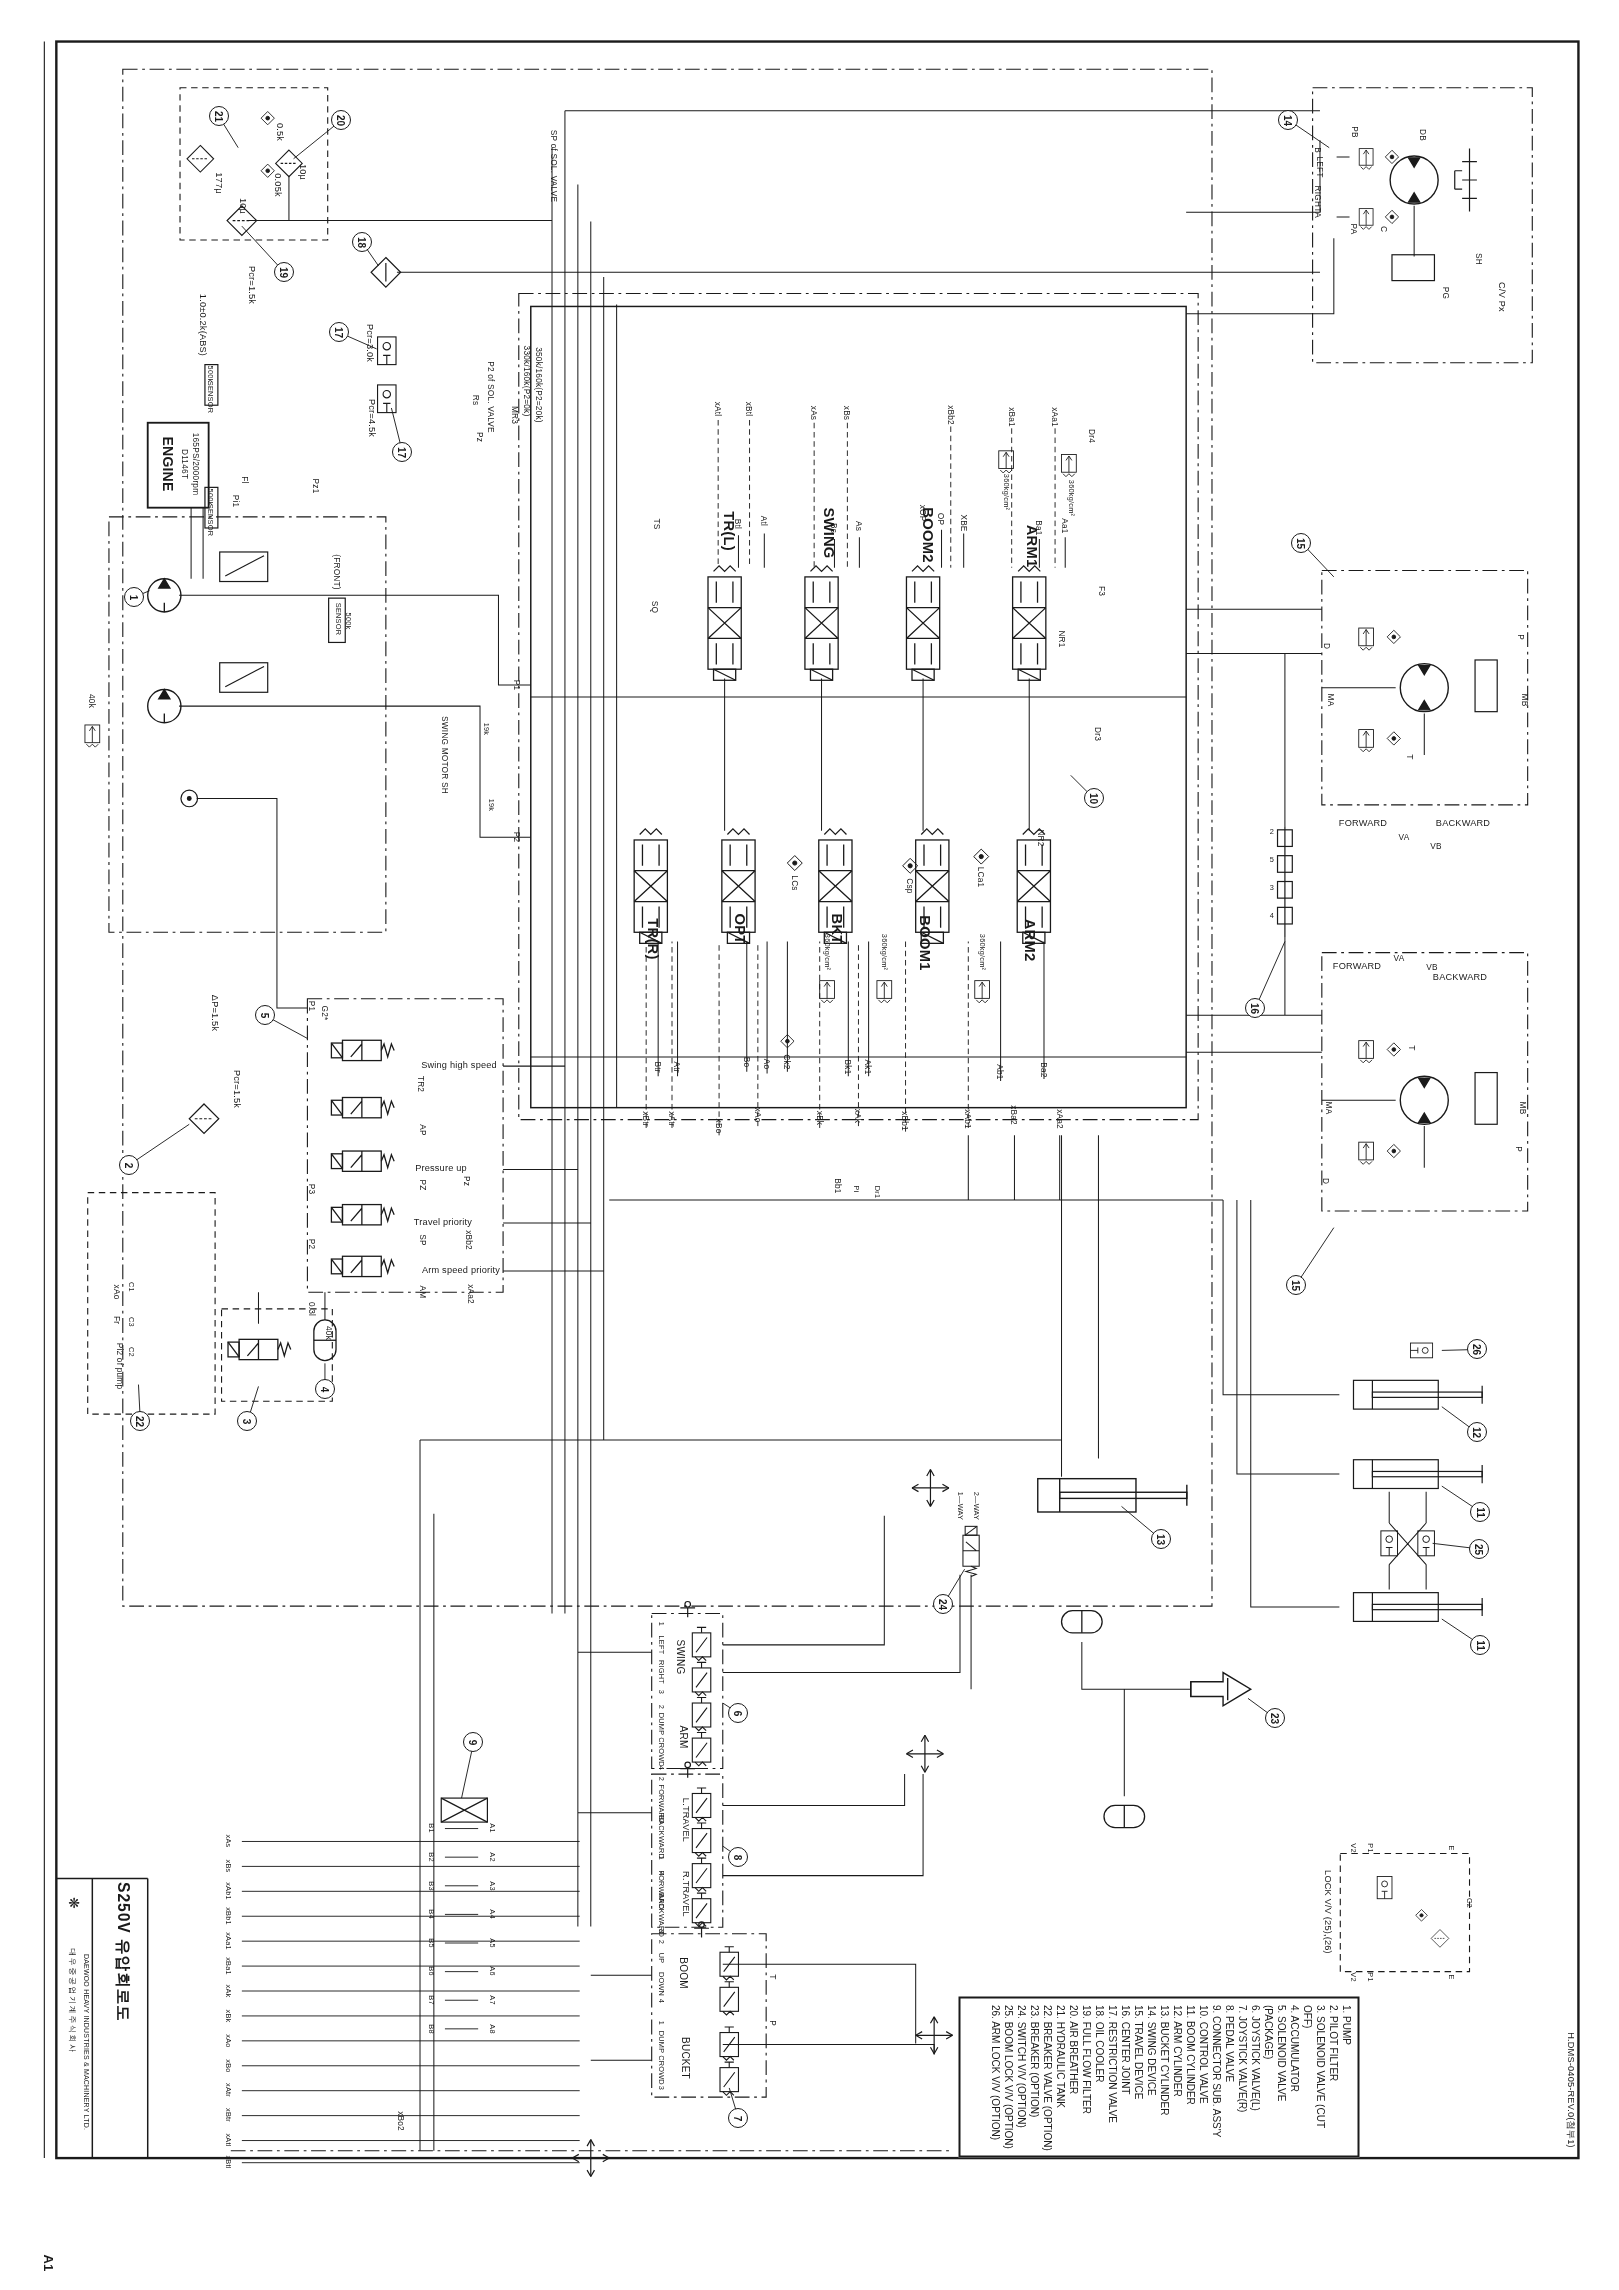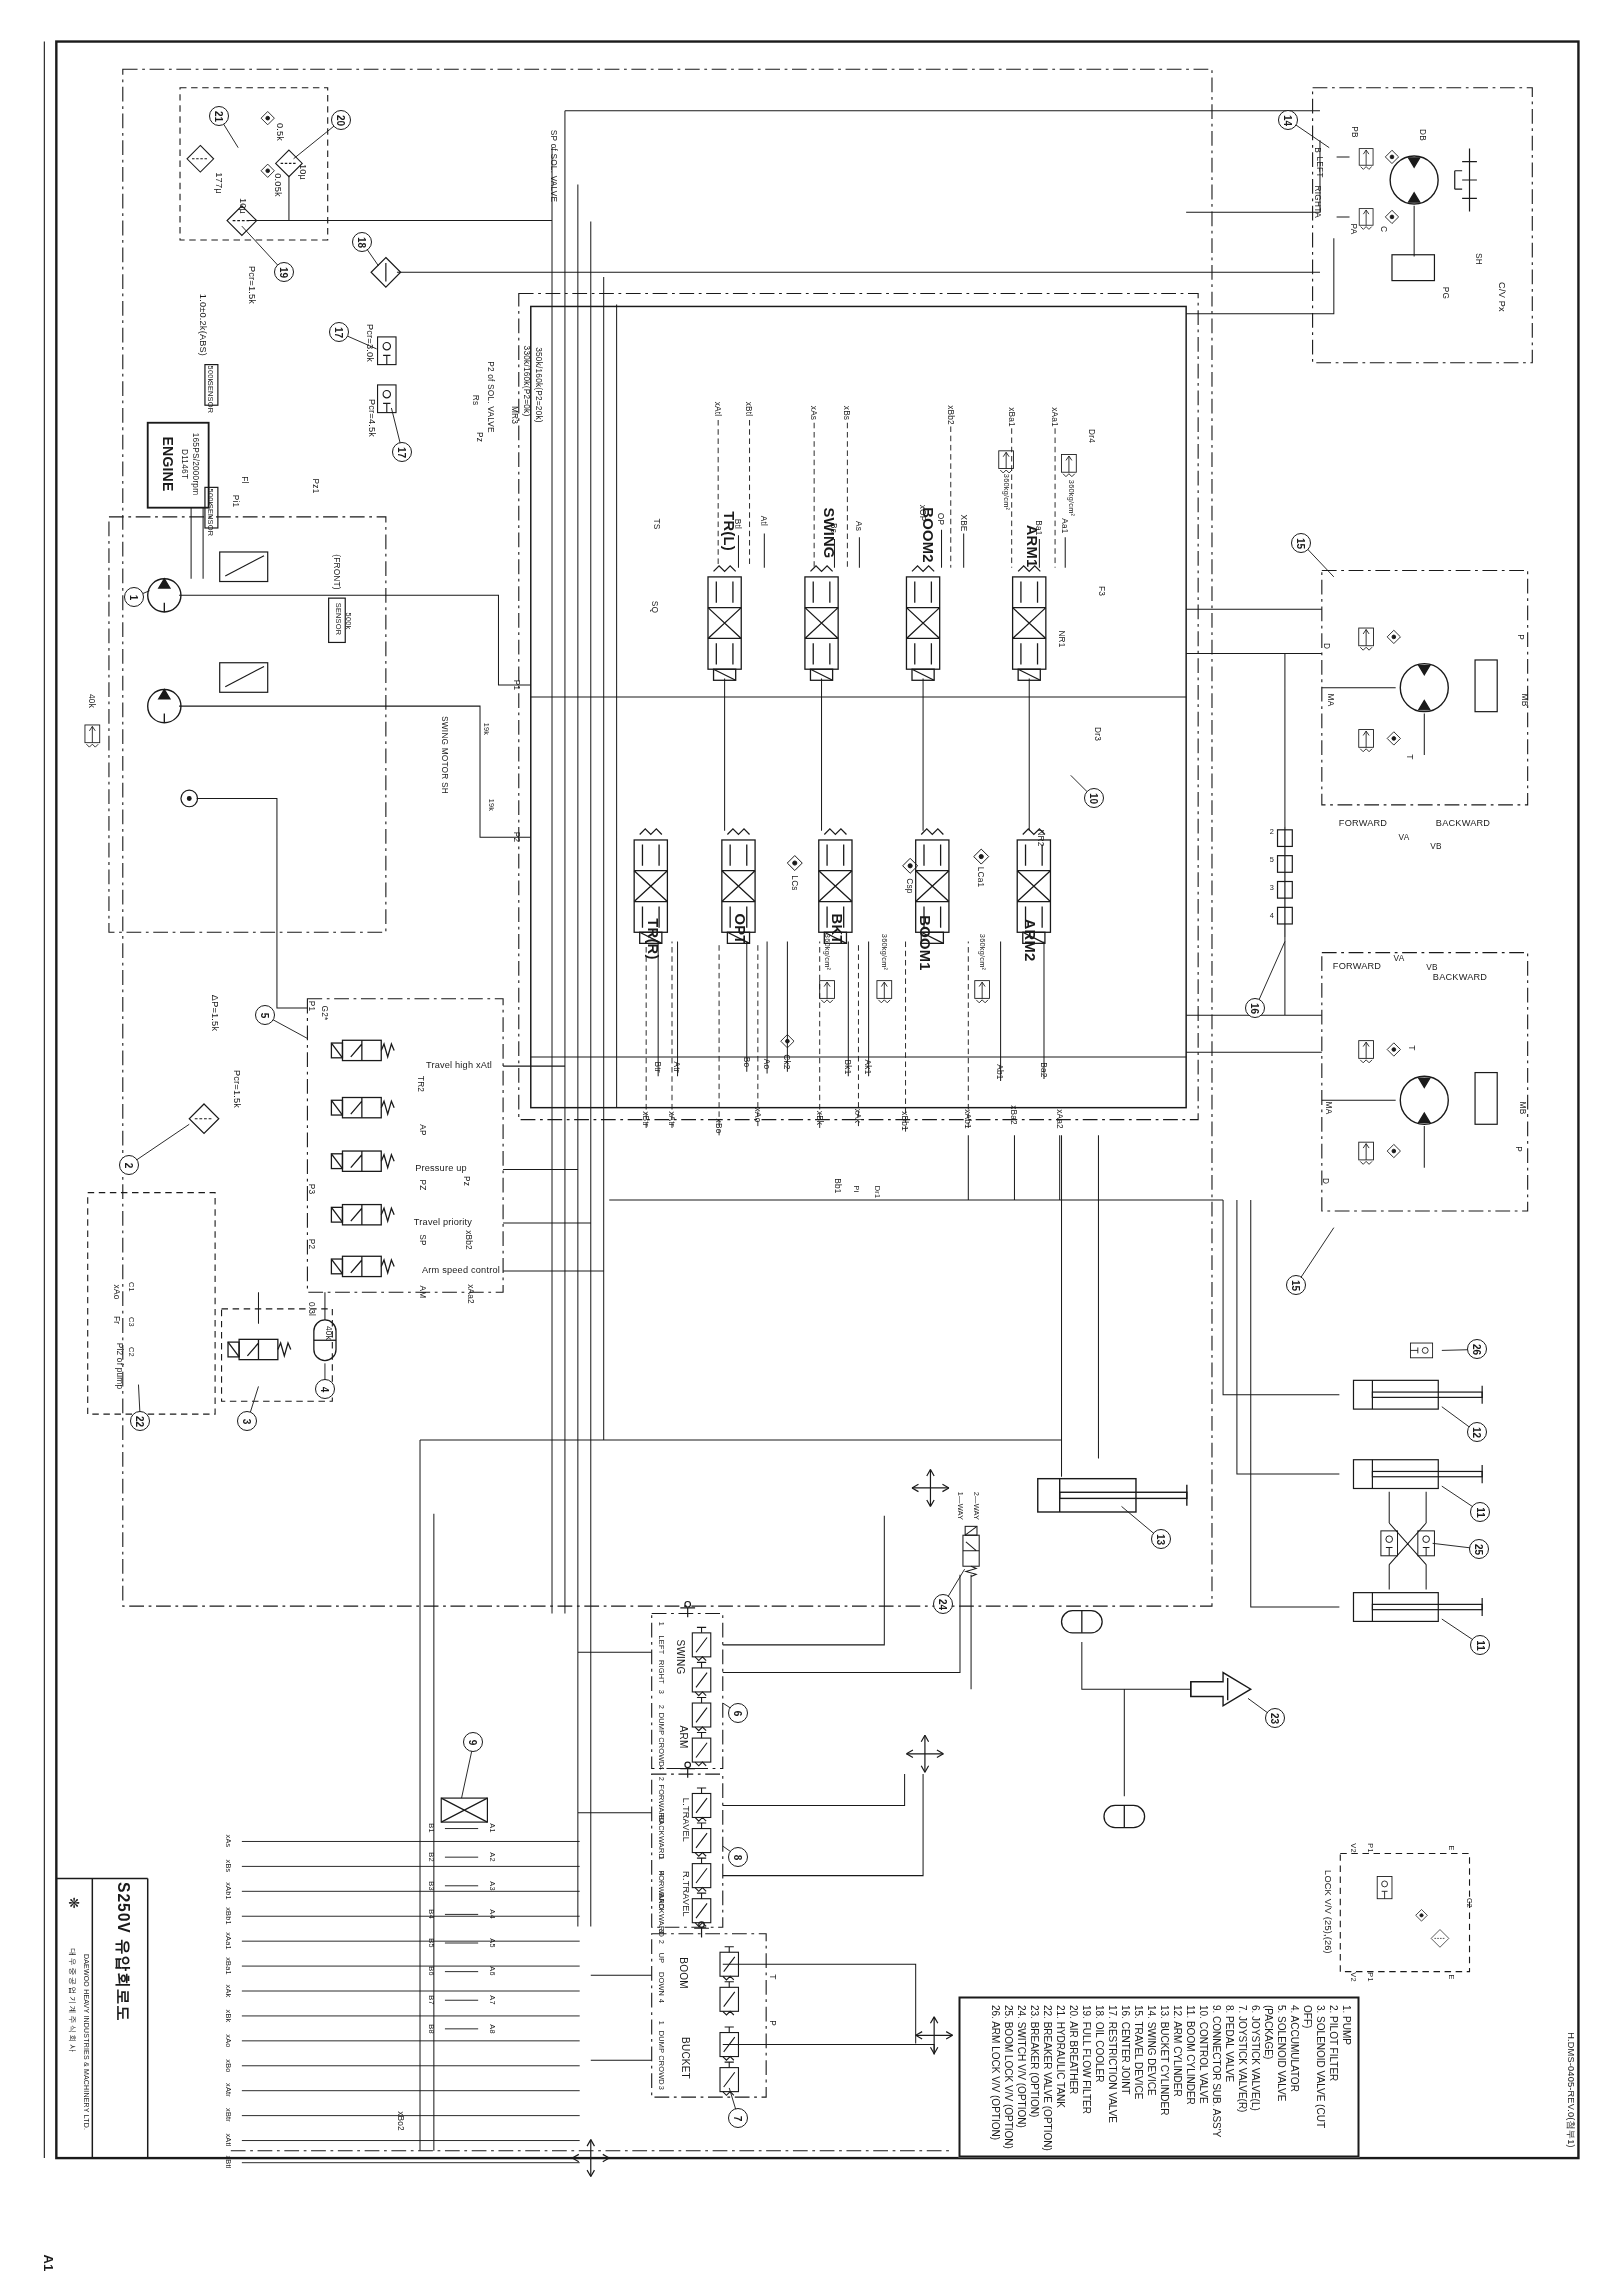--- a/index.html
+++ b/index.html
@@ -404,24 +404,24 @@
       <div class="lbl" style="left: 312px; top: 1189px; font-size: 8.3px;">P3</div>
       <div class="lbl" style="left: 312px; top: 1244px; font-size: 8.3px;">P2</div>
       <div class="lbl" style="left: 421px; top: 1084px; font-size: 8.3px;">TR2</div>
       <div class="lbl" style="left: 423px; top: 1130px; font-size: 8.3px;">AP</div>
       <div class="lbl" style="left: 423px; top: 1185px; font-size: 8.3px;">PZ</div>
       <div class="lbl" style="left: 467px; top: 1181px; font-size: 8.3px;">Pz</div>
       <div class="lbl" style="left: 423px; top: 1240px; font-size: 8.3px;">SP</div>
       <div class="lbl" style="left: 423px; top: 1292px; font-size: 8.3px;">AM</div>
       <div class="lbl" style="left: 469px; top: 1240px; font-size: 8.3px;">xBb2</div>
       <div class="lbl" style="left: 471px; top: 1294px; font-size: 8.3px;">xAa2</div>
-      <div class="lbl h" style="left: 459px; top: 1066px; font-size: 9.2px;">Travel high xAtl</div>
+      <div class="lbl h" style="left: 459px; top: 1066px; font-size: 9.2px;">Swing high speed</div>
       <div class="lbl h" style="left: 441px; top: 1169px; font-size: 9.2px;">Pressure up</div>
       <div class="lbl h" style="left: 443px; top: 1223px; font-size: 9.2px;">Travel priority</div>
-      <div class="lbl h" style="left: 461px; top: 1271px; font-size: 9.2px;">Arm speed control</div>
+      <div class="lbl h" style="left: 461px; top: 1271px; font-size: 9.2px;">Arm speed priority</div>
       <div class="lbl" style="left: 312px; top: 1309px; font-size: 8.3px;">0.3l</div>
       <div class="lbl" style="left: 329px; top: 1333px; font-size: 8.3px;">40k</div>
       <div class="lbl big" style="left: 729px; top: 531px; font-size: 14.8px;">TR(L)</div>
       <div class="lbl big" style="left: 829px; top: 533px; font-size: 14.8px;">SWING</div>
       <div class="lbl big" style="left: 928px; top: 535px; font-size: 14.8px;">BOOM2</div>
       <div class="lbl big" style="left: 1032px; top: 546px; font-size: 14.8px;">ARM1</div>
       <div class="lbl big" style="left: 653px; top: 939px; font-size: 14.8px;">TR(R)</div>
       <div class="lbl big" style="left: 740px; top: 929px; font-size: 14.8px;">OPT</div>
       <div class="lbl big" style="left: 837px; top: 929px; font-size: 14.8px;">BKT</div>
       <div class="lbl big" style="left: 925px; top: 943px; font-size: 14.8px;">BOOM1</div>

